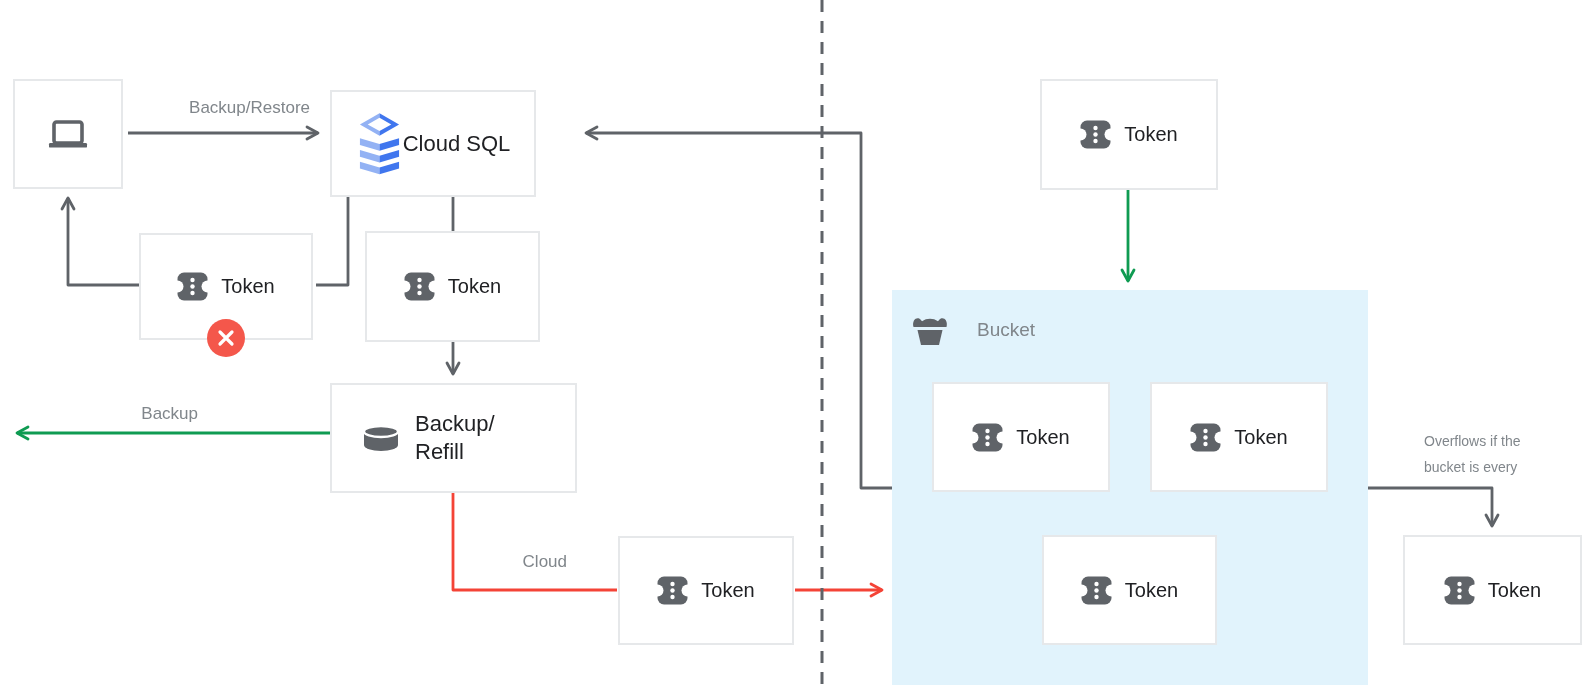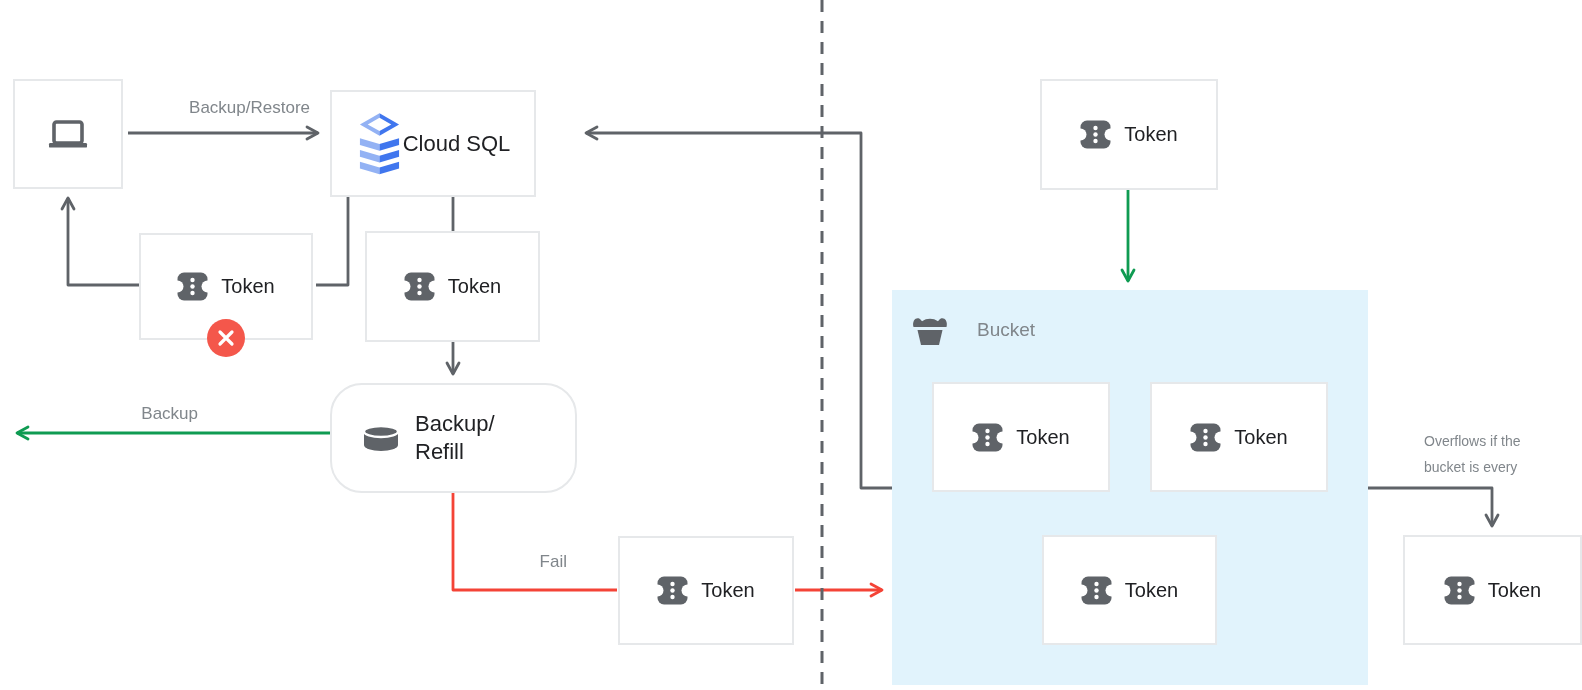--- a/index.html
+++ b/index.html
@@ -137,21 +137,21 @@
   <div class="node" style="left:365px; top:231px; width:175px; height:111px;">
     <svg width="31" height="29" viewBox="0 0 31 29">
       <rect x="0.5" y="0.5" width="30" height="28" rx="6.5" fill="#5f6368" mask="url(#token-notch)"></rect>
       <circle cx="15.5" cy="8" r="2.2" fill="#fff"></circle>
         <circle cx="15.5" cy="14.5" r="2.2" fill="#fff"></circle>
         <circle cx="15.5" cy="21" r="2.2" fill="#fff"></circle>
     </svg>
     <span class="node-label">Token</span>
   </div>
 
-  <div class="node big left-align" style="left:330px; top:383px; width:247px; height:110px;border-radius:32px;">
+  <div class="node big left-align" style="left:330px; top:383px; width:247px; height:110px;">
     <svg width="38" height="28" viewBox="0 0 38 28">
       <ellipse cx="19" cy="21" rx="17" ry="6" fill="#5f6368"></ellipse>
       <rect x="2" y="9" width="34" height="12" fill="#5f6368"></rect>
       <ellipse cx="19" cy="7.5" rx="17" ry="5.5" fill="#5f6368" stroke="#ffffff" stroke-width="2.4"></ellipse>
     </svg>
     <span class="node-label two-line">
       <span>Backup/</span><br>
       <span>Refill</span>
     </span>
   </div>
@@ -217,19 +217,19 @@
   </div>
 
   <div class="error-badge">
     <svg width="20" height="20" viewBox="0 0 20 20">
       <path d="M4,4 L16,16 M16,4 L4,16" stroke="#ffffff" stroke-width="3.2" stroke-linecap="round" fill="none"></path>
     </svg>
   </div>
 
   <div class="edge-label center" style="left:140px; top:98px; width:170px;">Backup/Restore</div>
   <div class="edge-label center" style="left:98px; top:404px; width:100px;">Backup</div>
-  <div class="edge-label center" style="left:507px; top:552px; width:60px;">Fail</div>
+  <div class="edge-label center" style="left:507px; top:552px; width:60px;">Cloud</div>
   <div class="overflow-label">
     <span>Overflows if the</span><br>
     <span>bucket is every</span>
   </div>
 
 </div>
 
 </body></html>

